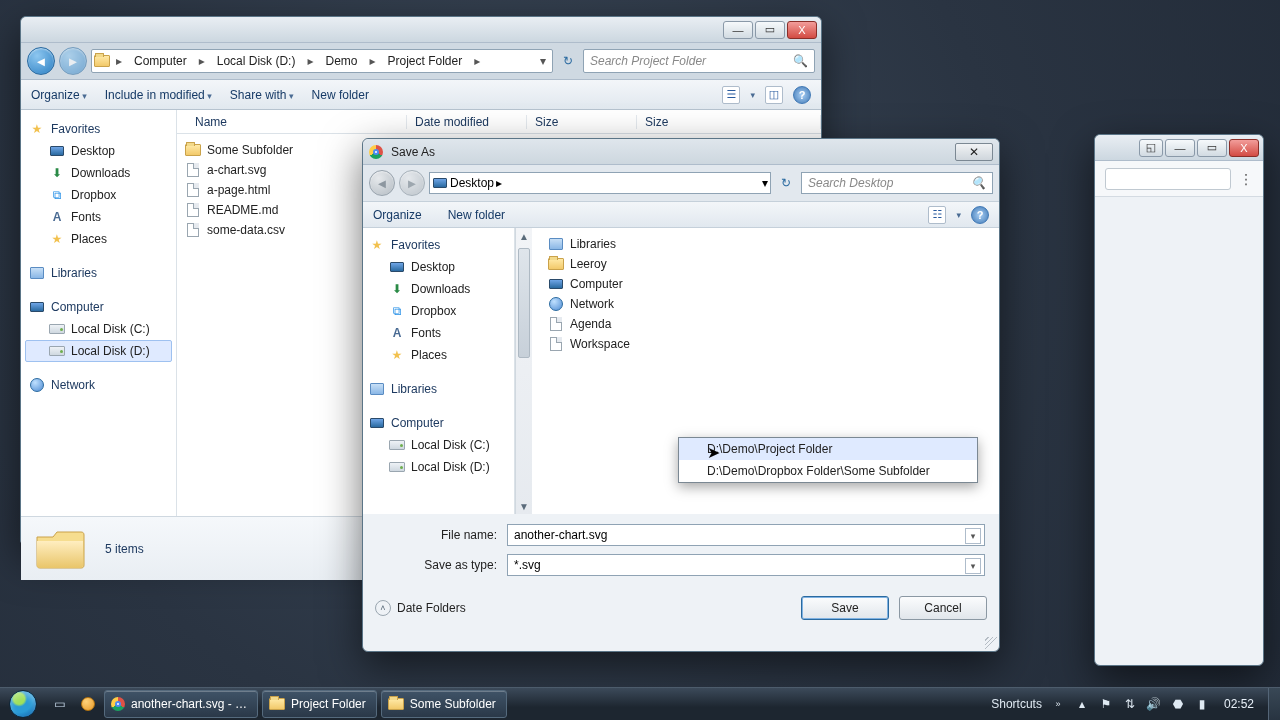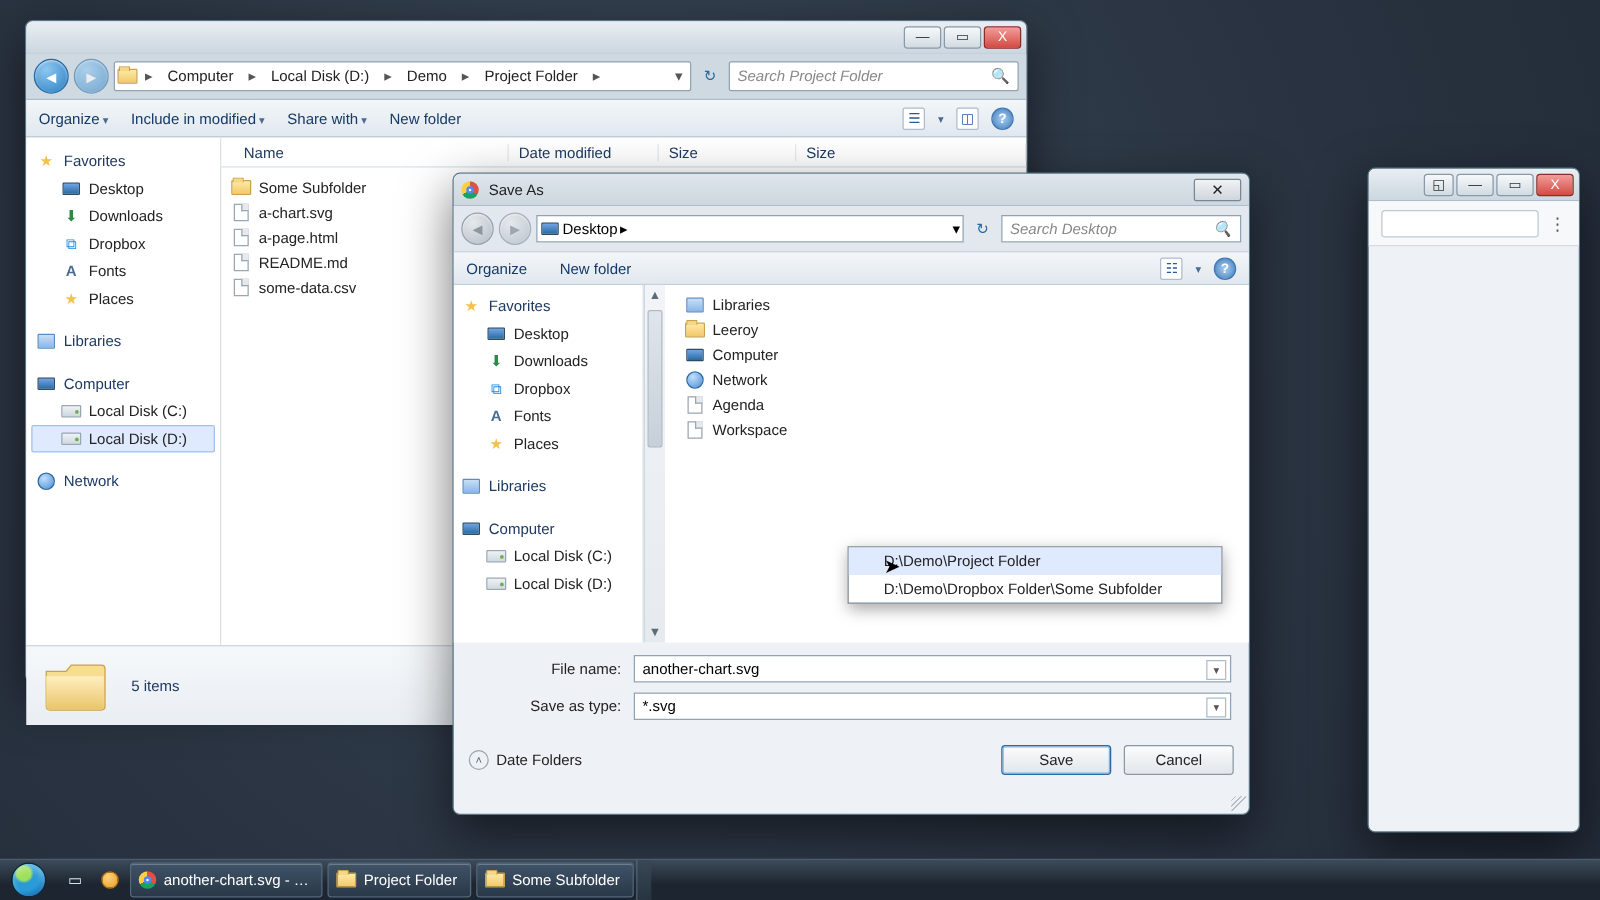--- a/index.html
+++ b/index.html
@@ -507,14 +507,25 @@
     </div>
   <div class="task-item">
       <span class="foldercss"></span>
       <span>Project Folder</span>
     </div>
   <div class="task-item">
       <span class="foldercss"></span>
       <span>Some Subfolder</span>
     </div>
 
+  <div id="tray">
+    <span>Shortcuts</span>
+    <span class="tray-ico" style="font-size:9px">»</span>
+    <span class="tray-ico">▴</span>
+    <span class="tray-ico">⚑</span>
+    <span class="tray-ico">⇅</span>
+    <span class="tray-ico">🔊</span>
+    <span class="tray-ico">⬣</span>
+    <span class="tray-ico">▮</span>
+    <span class="clock">02:52</span>
+  </div>
   <div id="showdesk"></div>
 </div>
 
 </body></html>

